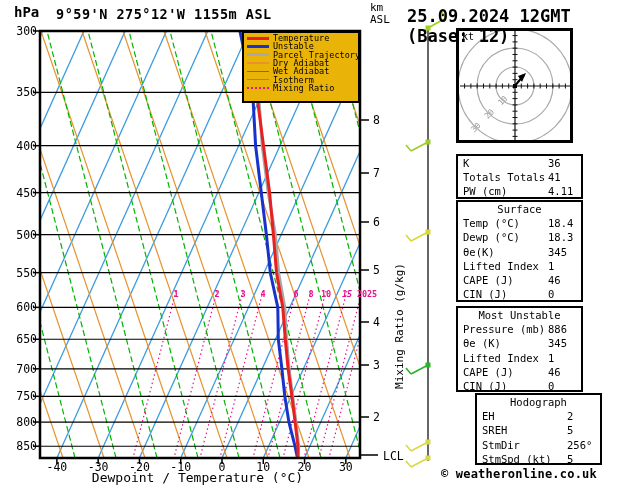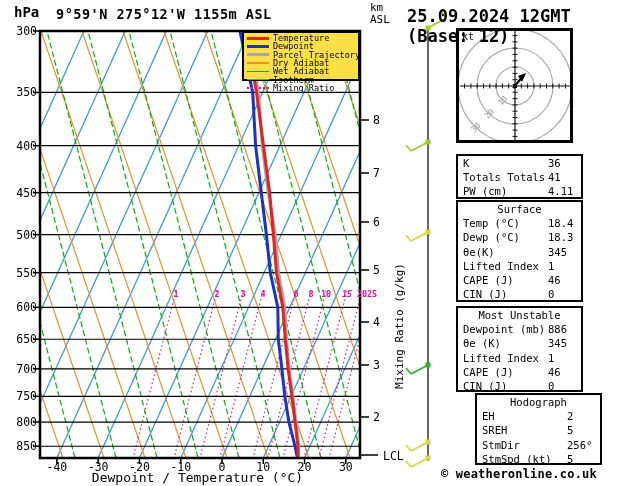--- a/index.html
+++ b/index.html
@@ -13,21 +13,21 @@
   #km-asl-label{left:370px;top:2px;font-size:11px;line-height:12px;text-align:left;}
   .p-label{position:absolute;left:6px;width:31px;text-align:right;font-size:11.5px;}
   .t-label{position:absolute;width:34px;text-align:center;top:460px;font-size:11.5px;}
   .km-label{position:absolute;left:373px;font-size:11.5px;}
   #lcl-label{left:383px;top:449px;font-size:11.5px;}
   #x-axis-title{left:55px;top:470px;width:285px;text-align:center;font-size:13px;}
   .mr-label{position:absolute;top:289px;width:18px;margin-left:-9px;text-align:center;
             font-size:8.5px;font-weight:bold;color:#e6148c;}
   #mixing-axis-label{left:294px;top:319px;width:212px;height:14px;text-align:center;
       font-size:11px;transform:rotate(-90deg);}
-  #legend-box{left:242px;top:31px;width:118px;height:50px;background:#fde047;
+  #legend-box{left:242px;top:31px;width:118px;height:72px;background:#eab308;
       border:2px solid #000;box-sizing:border-box;padding:1px 0 4px 3px;}
   .lg-row{height:8.3px;display:flex;align-items:center;}
   .lg-sw{width:22px;flex:0 0 22px;margin-right:4px;}
   .lg-txt{font-size:8.5px;line-height:8px;white-space:nowrap;}
   .sw-temp{height:3px;background:#e82020;}
   .sw-dew{height:3px;background:#1832cc;}
   .sw-parcel{height:3px;background:#a8a8a8;}
   .sw-dry{height:1.5px;background:#e8922c;}
   .sw-wet{height:1.5px;background:#00b400;}
   .sw-iso{height:1.5px;background:#3c9ce0;}
@@ -291,21 +291,21 @@
     </div>
   <div class="abs" id="mixing-axis-label">Mixing Ratio (g/kg)</div>
 
   <div class="abs" id="legend-box">
     <div class="lg-row">
       <span class="lg-sw sw-temp"></span>
       <span class="lg-txt">Temperature</span>
       </div>
     <div class="lg-row">
       <span class="lg-sw sw-dew"></span>
-      <span class="lg-txt">Dewpoint</span>
+      <span class="lg-txt">Unstable</span>
       </div>
     <div class="lg-row">
       <span class="lg-sw sw-parcel"></span>
       <span class="lg-txt">Parcel Trajectory</span>
       </div>
     <div class="lg-row">
       <span class="lg-sw sw-dry"></span>
       <span class="lg-txt">Dry Adiabat</span>
       </div>
     <div class="lg-row">
@@ -336,21 +336,21 @@
     <div class="trow"><span>Temp (°C)</span><span class="tval">18.4</span></div>
     <div class="trow"><span>Dewp (°C)</span><span class="tval">18.3</span></div>
     <div class="trow"><span>θe(K)</span><span class="tval">345</span></div>
     <div class="trow"><span>Lifted Index</span><span class="tval">1</span></div>
     <div class="trow"><span>CAPE (J)</span><span class="tval">46</span></div>
     <div class="trow"><span>CIN (J)</span><span class="tval">0</span></div>
   </div>
 
   <div class="tbox" id="tbox-3">
     <div class="thead">Most Unstable</div>
-    <div class="trow"><span>Dewpoint (mb)</span><span class="tval">886</span></div>
+    <div class="trow"><span>Pressure (mb)</span><span class="tval">886</span></div>
     <div class="trow"><span>θe (K)</span><span class="tval">345</span></div>
     <div class="trow"><span>Lifted Index</span><span class="tval">1</span></div>
     <div class="trow"><span>CAPE (J)</span><span class="tval">46</span></div>
     <div class="trow"><span>CIN (J)</span><span class="tval">0</span></div>
   </div>
 
   <div class="tbox" id="tbox-4">
     <div class="thead">Hodograph</div>
     <div class="trow"><span>EH</span><span class="tval">2</span></div>
     <div class="trow"><span>SREH</span><span class="tval">5</span></div>

